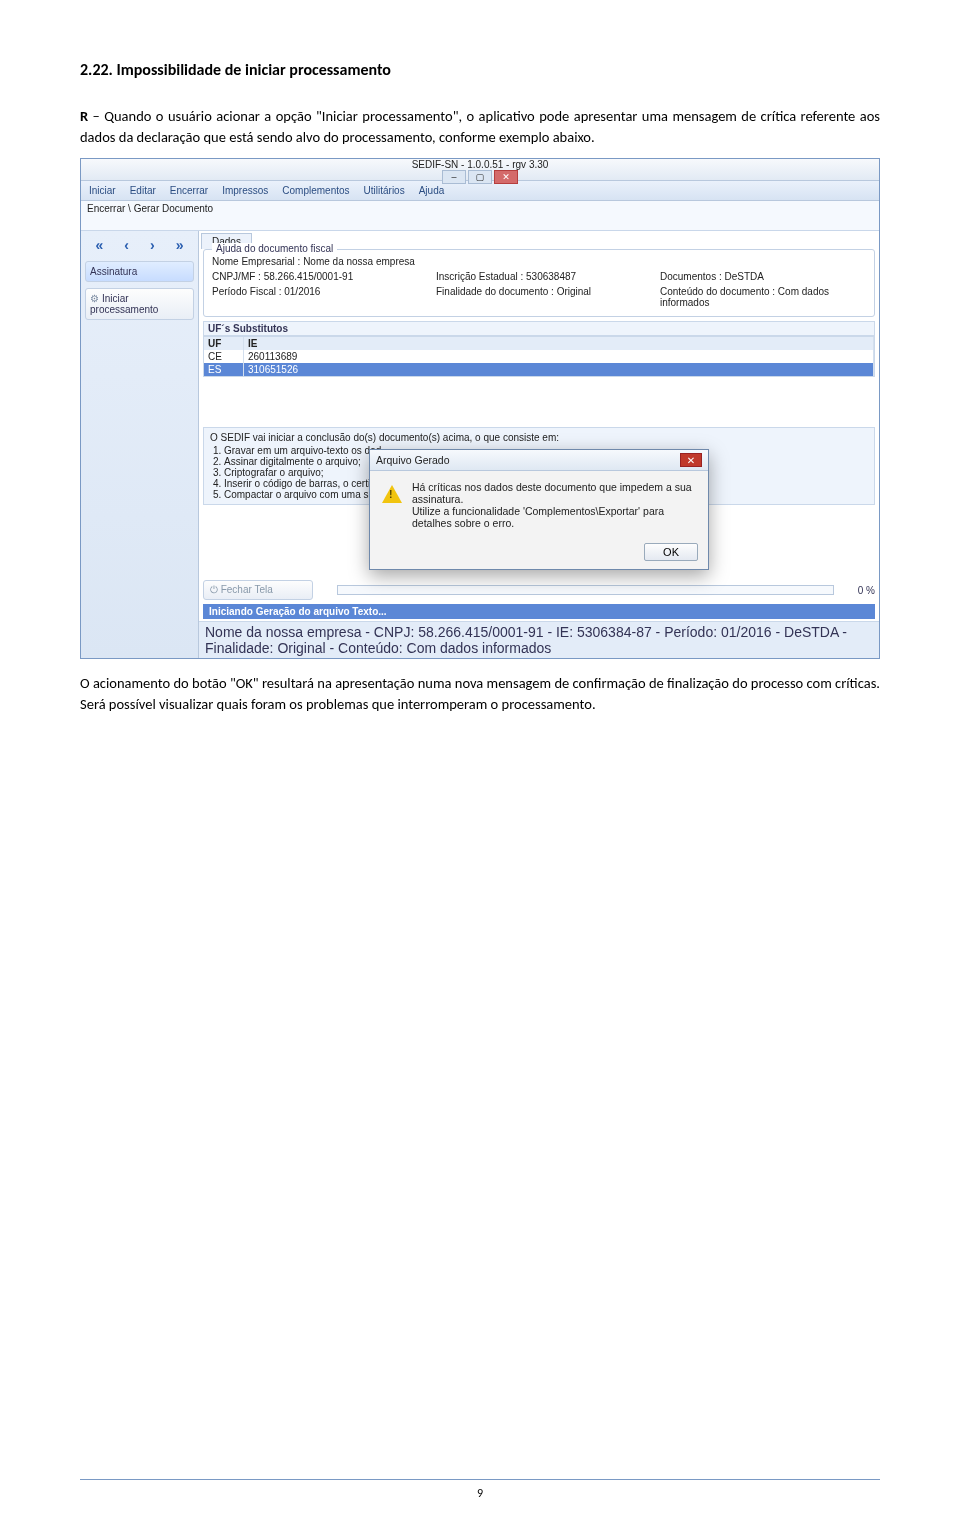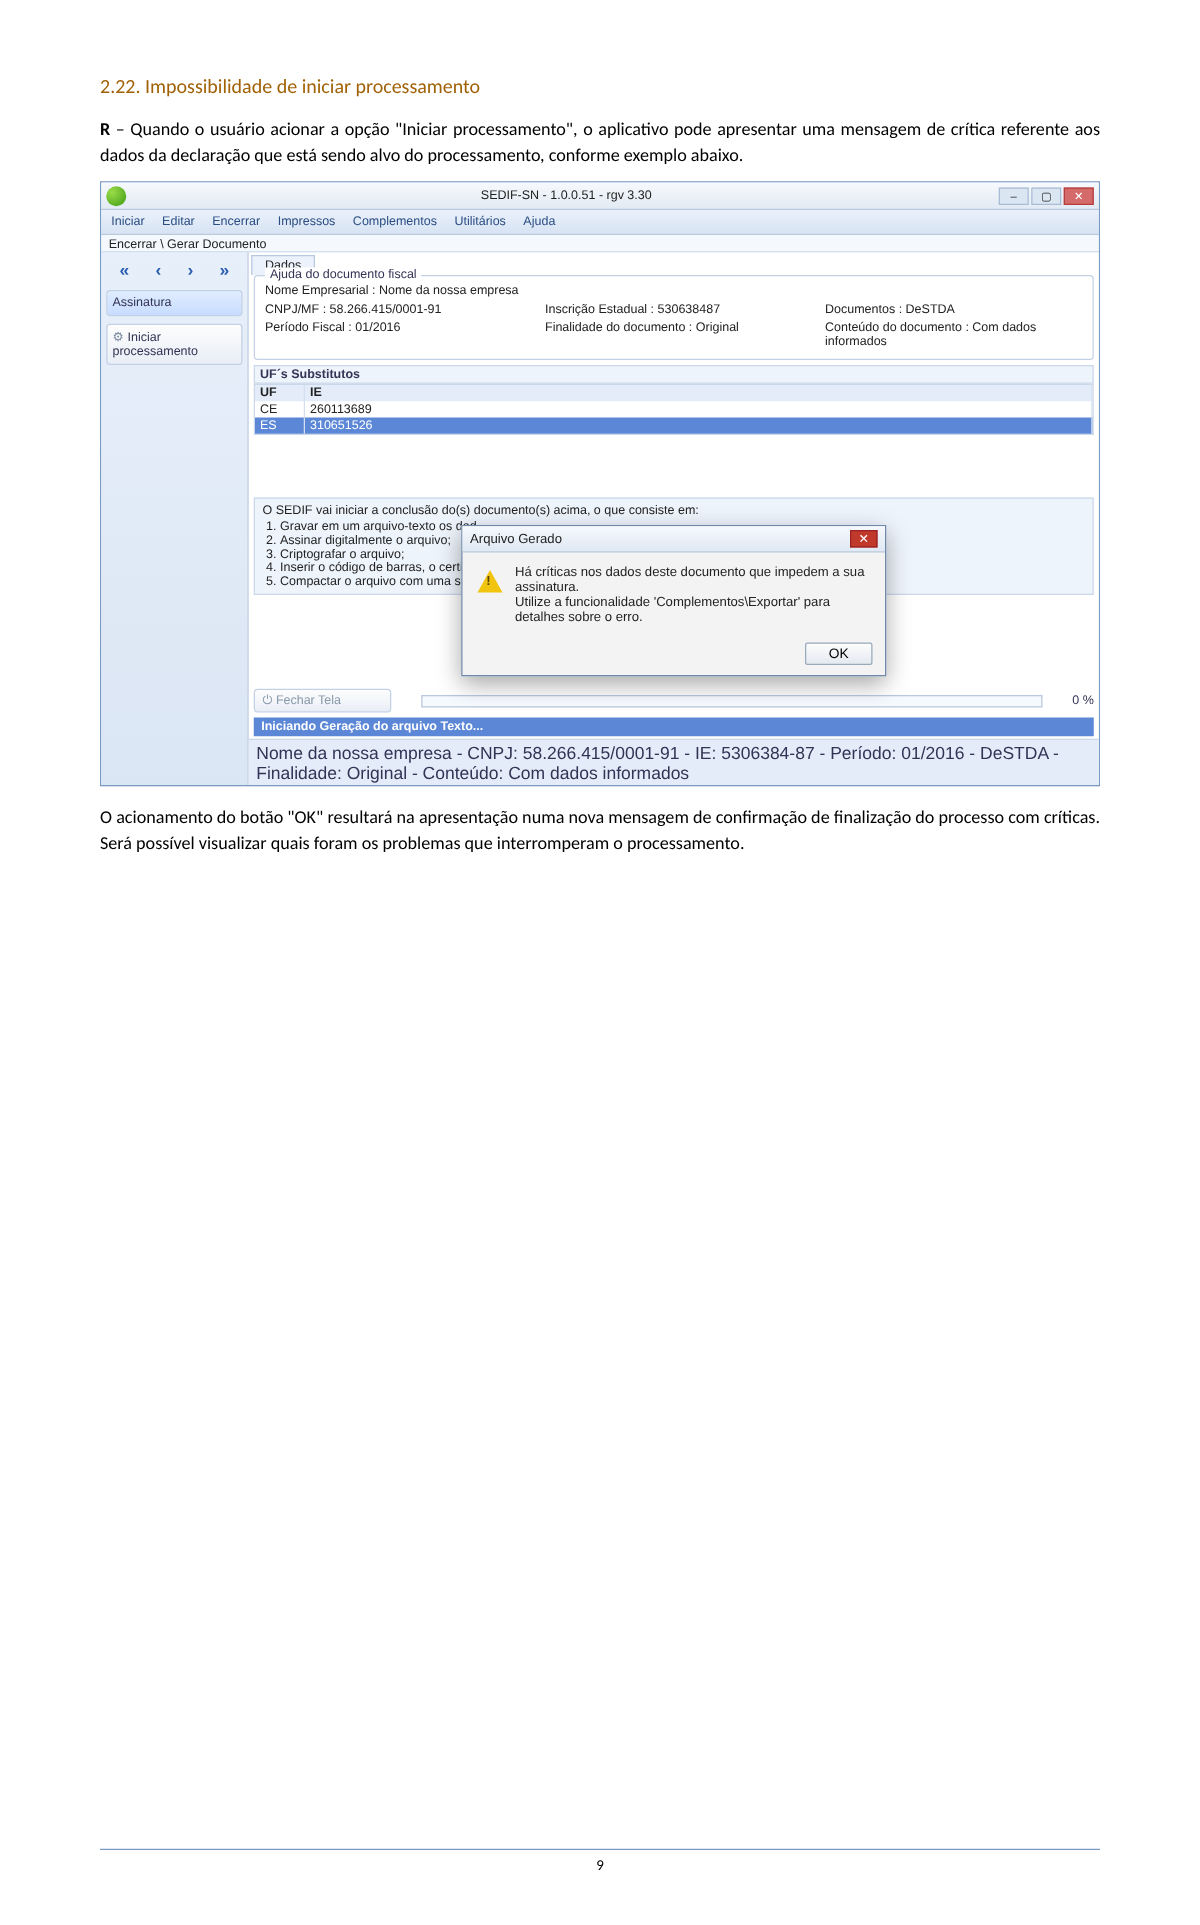--- a/index.html
+++ b/index.html
@@ -8,23 +8,23 @@
     background: #fff;
     color: #000;
     width: 960px;
     margin: 0 auto;
     padding: 60px 80px 40px 80px;
     position: relative;
     min-height: 1540px;
   }
   .heading {
     font-size: 16px;
-    font-weight: normal;
-    color: #a16207;
-    margin-bottom: 14px;
+    font-weight: bold;
+    color: #000000;
+    margin-bottom: 27px;
   }
   .para {
     font-size: 14.5px;
     line-height: 1.45;
     text-align: justify;
     margin-bottom: 10px;
   }
   .para b { font-weight: bold; }
 
   
@@ -38,20 +38,21 @@
     margin: 6px 0 14px 0;
   }
   .titlebar {
     height: 22px;
     background: linear-gradient(#f7f9fc,#e2eaf4);
     border-bottom: 1px solid #b8c8dd;
     display: flex;
     align-items: center;
     padding: 0 4px;
     position: relative;
+    flex-direction: column;
   }
   .titlebar .logo {
     width: 16px; height: 16px;
     background: radial-gradient(circle at 30% 30%, #9cdc4a, #3a9b12);
     border-radius: 50%;
     margin-right: 6px;
   }
   .titlebar .title { flex: 1; font-size: 10px; color: #222; text-align: center; }
   .titlebar .winbtns { display:flex; gap:2px; }
   .titlebar .winbtns span {
@@ -64,21 +65,21 @@
     height: 20px;
     background: linear-gradient(#eaf1fb,#d7e3f3);
     border-bottom: 1px solid #b8c8dd;
     display: flex;
     align-items: center;
     gap: 14px;
     padding: 0 8px;
     color: #2b4d82;
   }
   .crumb {
-    height: 14px;
+    height: 30px;
     background: #f5f9fe;
     border-bottom: 1px solid #c9d7ea;
     padding: 2px 6px;
     font-size: 10px;
   }
 
   .body-area { display: flex; }
   .sidebar {
     width: 118px;
     background: linear-gradient(#e7effa,#dbe6f4);

